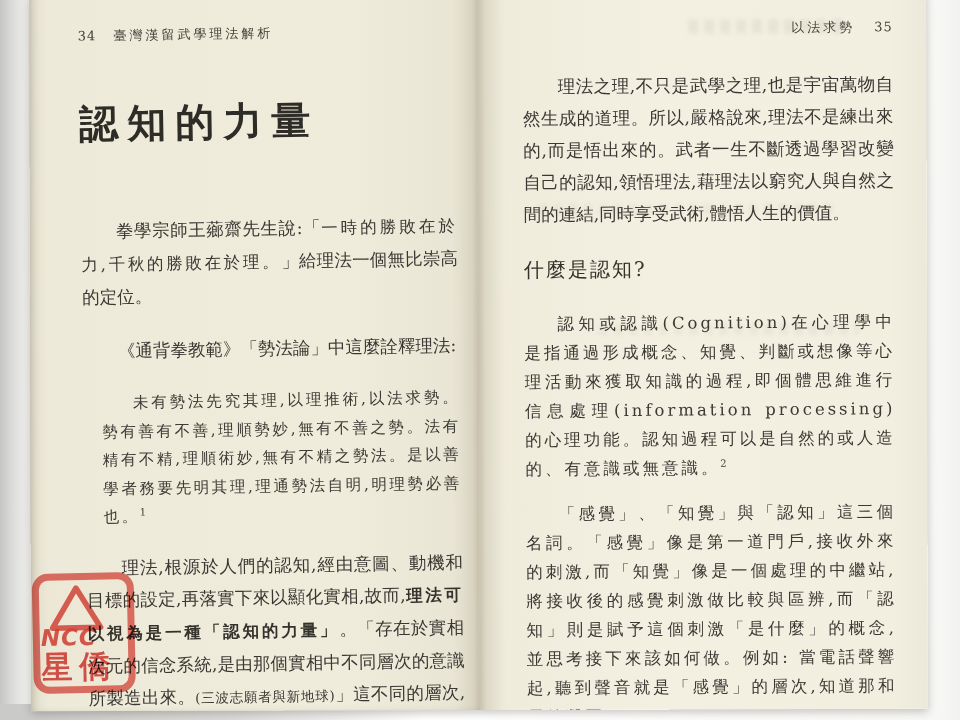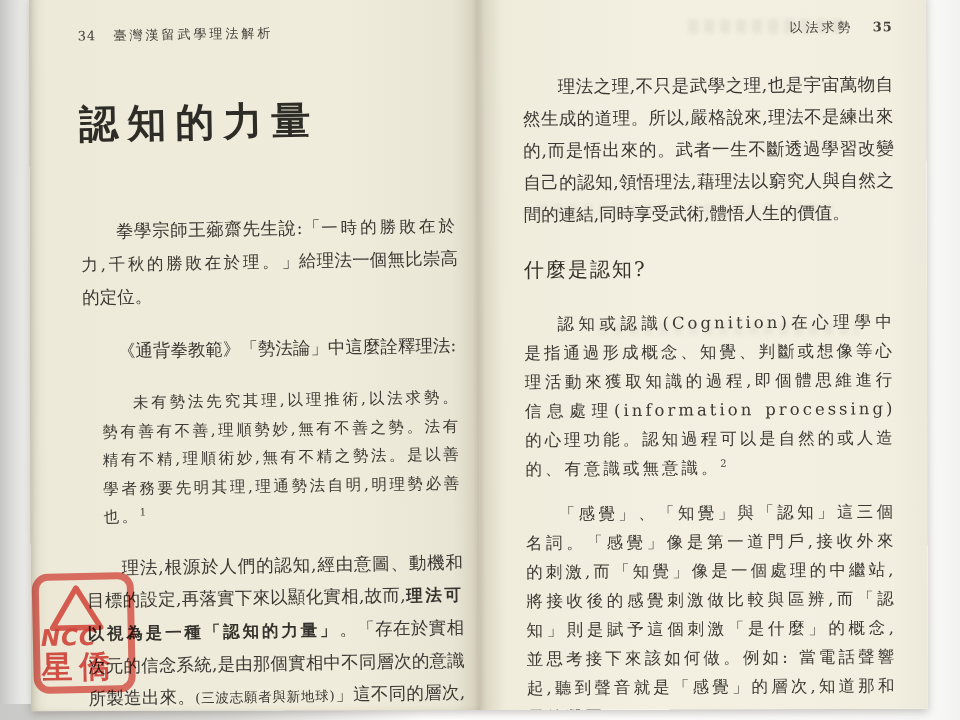--- a/index.html
+++ b/index.html
@@ -37,21 +37,21 @@
   .tilt-l{transform:rotate(-0.8deg);transform-origin:50% 0;}
   .tilt-r{transform:rotate(-0.25deg);transform-origin:50% 0;}
 
   .inner{position:relative;height:100%;box-sizing:border-box;color:#3a3833;}
   .page.left  .inner{padding:30px 24px 0 48px;}
   .page.right .inner{padding:26px 34px 0 44px;}
 
   .running-head{font-size:13px;letter-spacing:3px;color:#45433c;}
   .running-head .pgnum{letter-spacing:1px;margin:0 10px 0 0;font-family:"DejaVu Serif",serif;}
   .head-right{text-align:right;}
-  .head-right .pgnum{margin:0 0 13px 12px;font-weight:bold;}
+  .head-right .pgnum{margin:0 0 13px 12px;}
 
   .chapter-title{
     margin:52px 0 0 0;font-size:39px;font-weight:600;letter-spacing:9px;
     color:#2e2c27;font-family:"DejaVu Serif","Liberation Serif",serif;
   }
 
   p{margin:0;}
   .body-p{
     font-size:17.5px;line-height:32px;text-align:justify;text-indent:2em;
     color:#3a3833;

